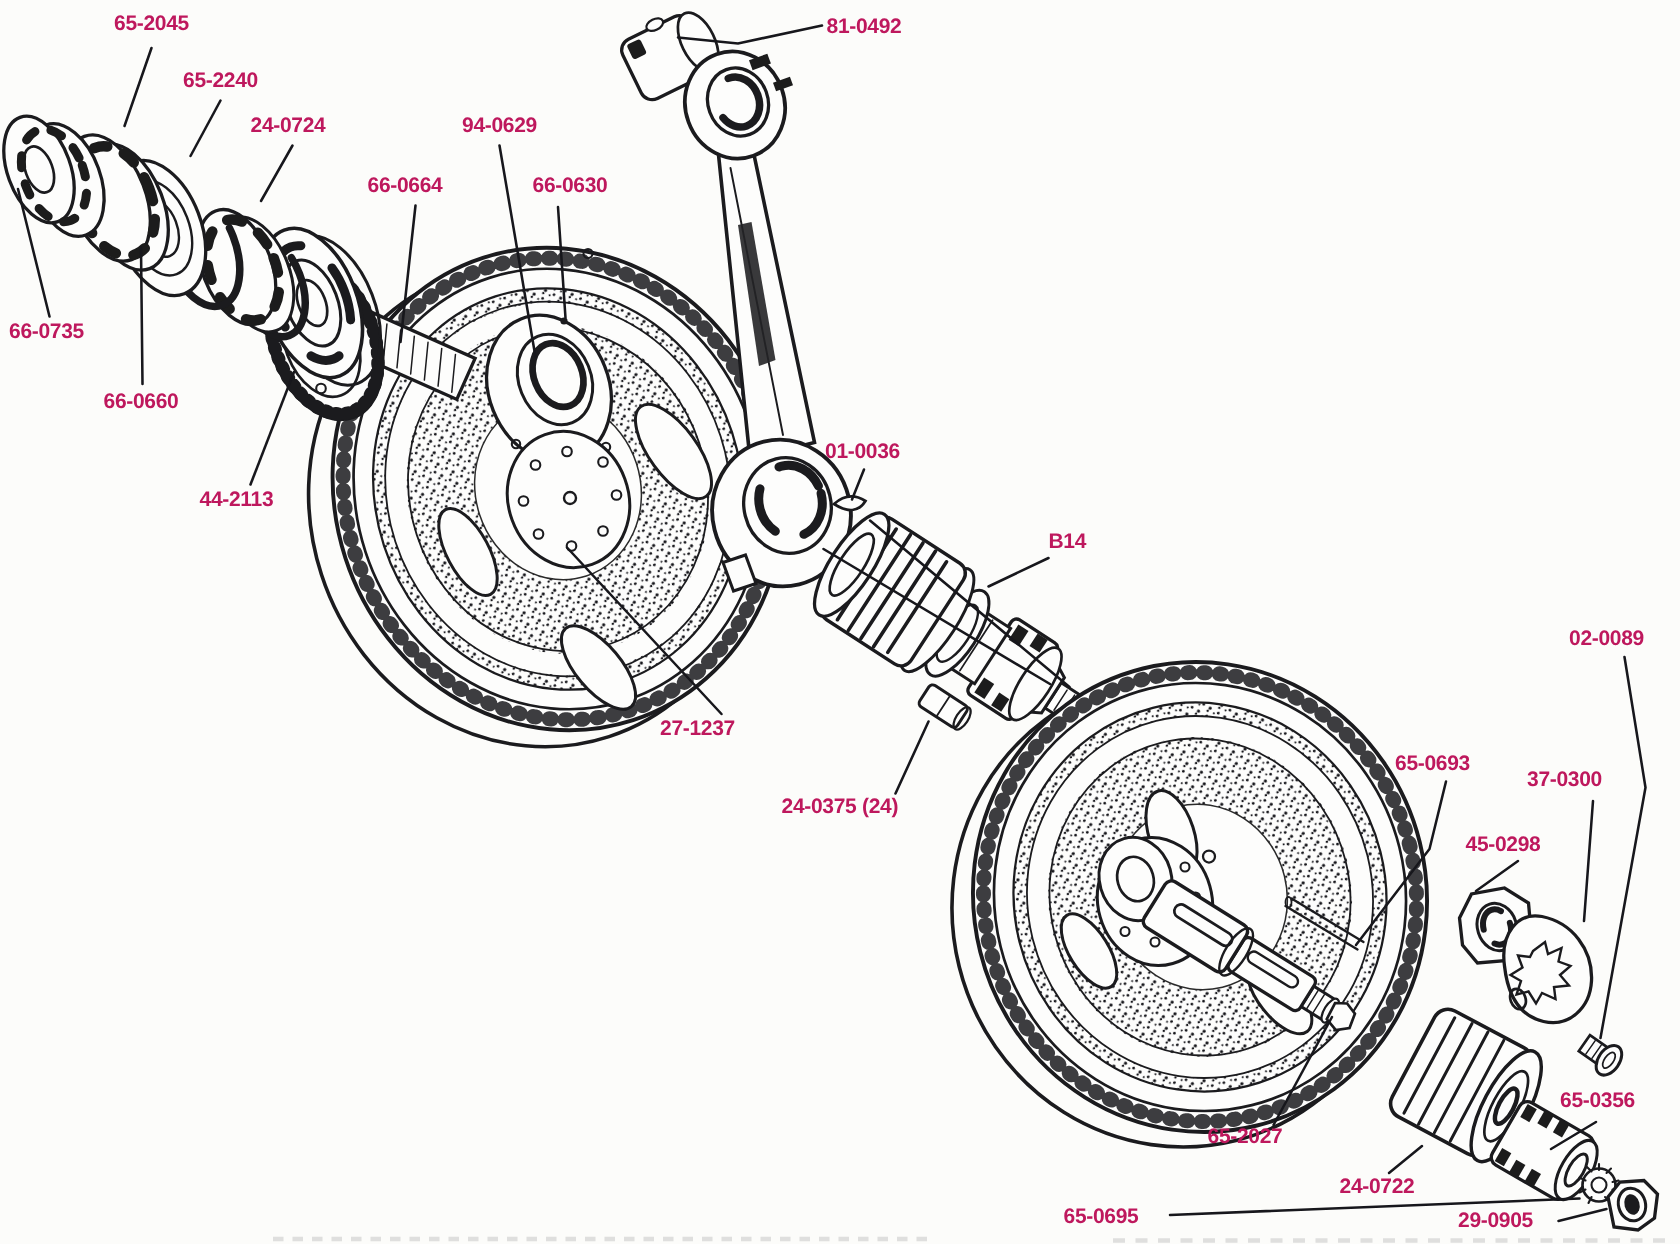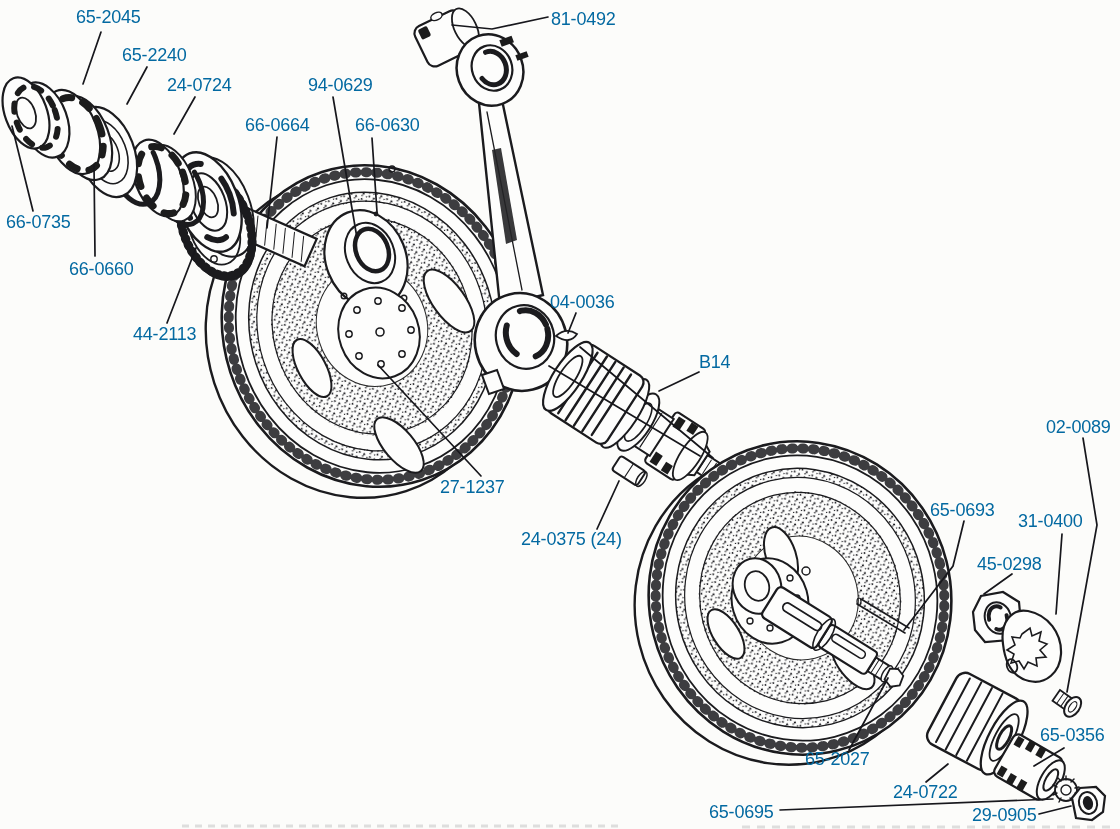--- a/index.html
+++ b/index.html
@@ -1,20 +1,20 @@
 <!DOCTYPE html>
 <html><head>
 <meta charset="utf-8">
 <style>
   html,body{margin:0;padding:0;background:#fcfcfa;}
   #stage{position:relative;width:1120px;height:829px;overflow:hidden;
          background:#fcfcfa;font-family:"Liberation Sans","DejaVu Sans",sans-serif;}
   #art{position:absolute;left:0;top:0;}
-  .lbl{position:absolute;font-weight:normal;font-size:18px;line-height:1.15;
-       color:#0369a1;white-space:nowrap;letter-spacing:-0.2px;}
+  .lbl{position:absolute;font-weight:bold;font-size:14px;line-height:1.15;
+       color:#be185d;white-space:nowrap;letter-spacing:-0.2px;}
 </style>
 </head>
 <body>
 
 <div id="stage">
 
 <svg id="art" width="1120" height="829" viewBox="0 0 1120 829">
   <defs>
     <pattern id="sp" width="8" height="8" patternUnits="userSpaceOnUse">
       <rect width="8" height="8" fill="#fdfdfc"></rect>
@@ -316,26 +316,26 @@
   <div class="lbl" style="left:76px;top:7px">65-2045</div>
   <div class="lbl" style="left:122px;top:45px">65-2240</div>
   <div class="lbl" style="left:167px;top:75px">24-0724</div>
   <div class="lbl" style="left:308px;top:75px">94-0629</div>
   <div class="lbl" style="left:245px;top:115px">66-0664</div>
   <div class="lbl" style="left:355px;top:115px">66-0630</div>
   <div class="lbl" style="left:551px;top:9px">81-0492</div>
   <div class="lbl" style="left:6px;top:212px">66-0735</div>
   <div class="lbl" style="left:69px;top:259px">66-0660</div>
   <div class="lbl" style="left:133px;top:324px">44-2113</div>
-  <div class="lbl" style="left:550px;top:292px">04-0036</div>
+  <div class="lbl" style="left:550px;top:292px">01-0036</div>
   <div class="lbl" style="left:699px;top:352px">B14</div>
   <div class="lbl" style="left:440px;top:477px">27-1237</div>
   <div class="lbl" style="left:521px;top:529px">24-0375 (24)</div>
   <div class="lbl" style="left:1046px;top:417px">02-0089</div>
   <div class="lbl" style="left:930px;top:500px">65-0693</div>
-  <div class="lbl" style="left:1018px;top:511px">31-0400</div>
+  <div class="lbl" style="left:1018px;top:511px">37-0300</div>
   <div class="lbl" style="left:977px;top:554px">45-0298</div>
   <div class="lbl" style="left:805px;top:749px">65-2027</div>
   <div class="lbl" style="left:1040px;top:725px">65-0356</div>
   <div class="lbl" style="left:893px;top:782px">24-0722</div>
   <div class="lbl" style="left:709px;top:802px">65-0695</div>
   <div class="lbl" style="left:972px;top:805px">29-0905</div>
 </div>
 
 </body></html>

